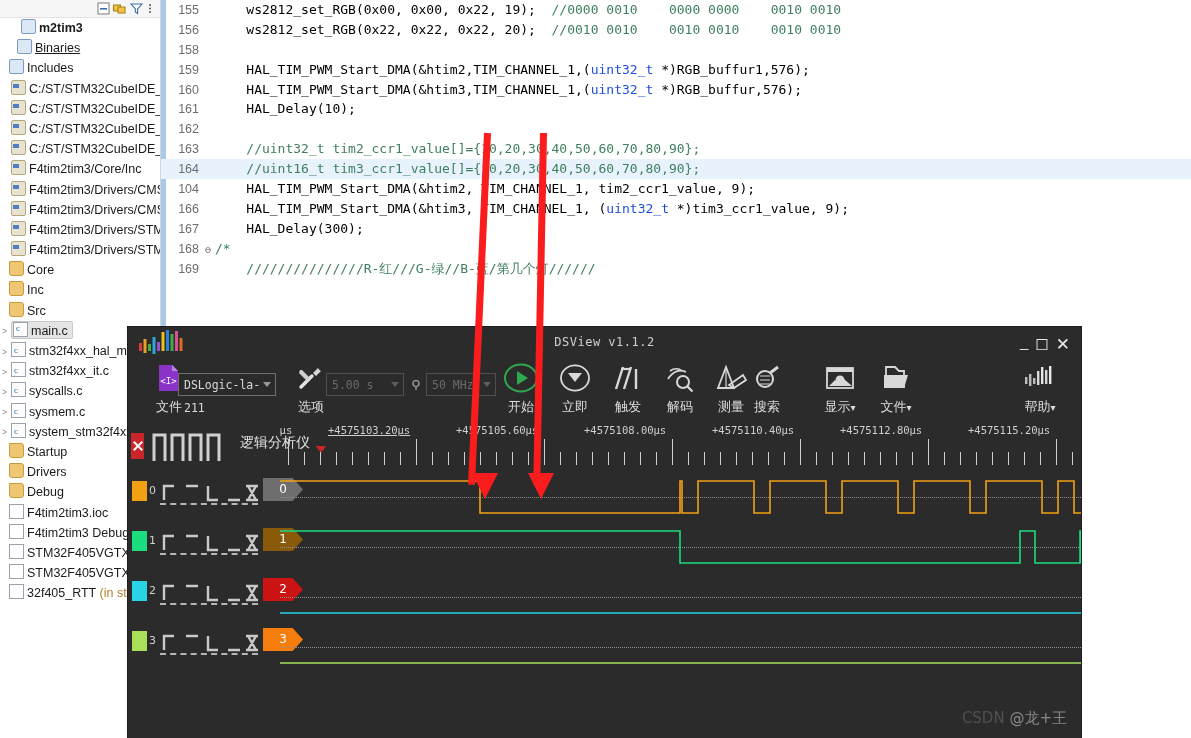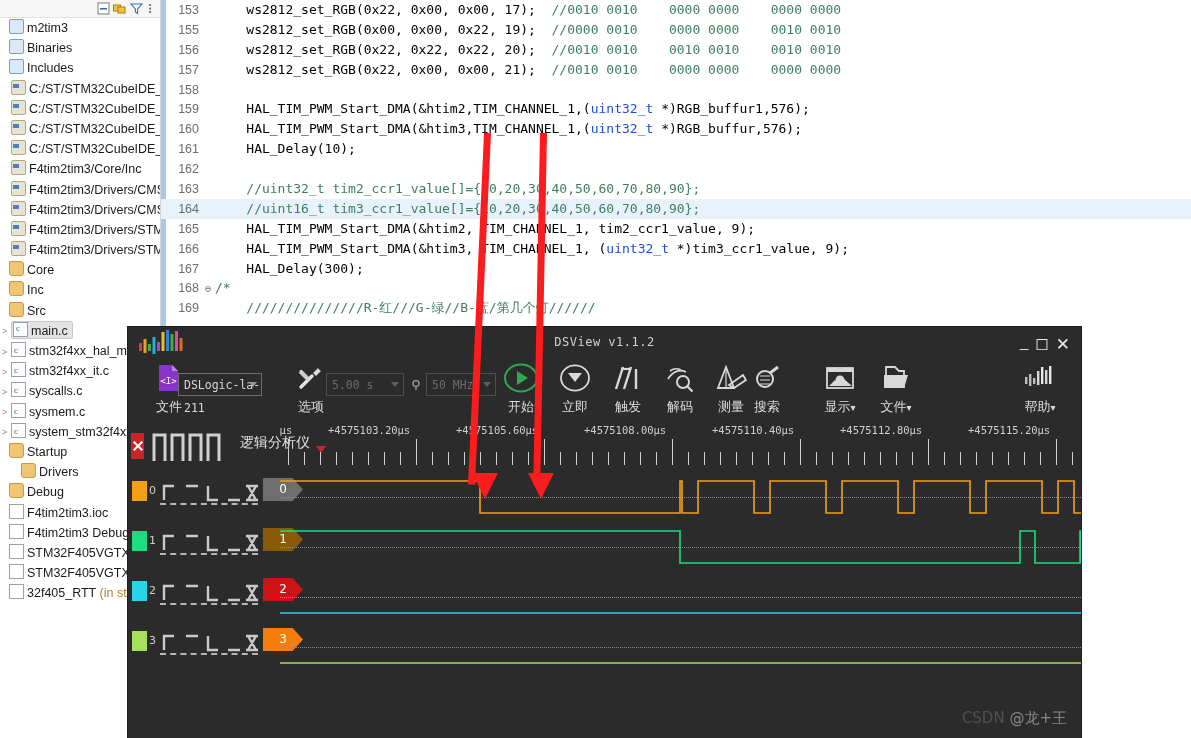--- a/index.html
+++ b/index.html
@@ -119,67 +119,65 @@
       <svg class="stb-ic" style="left:130px" viewBox="0 0 13 13">
         <path d="M1 2h11L7.6 7v4.5L5.4 10V7z" fill="#fff" stroke="#3a6ea5" stroke-width="1.1"></path>
       </svg>
       <svg class="stb-ic" style="left:147px;width:6px" viewBox="0 0 6 13">
         <circle cx="3" cy="3" r="1" fill="#555"></circle>
           <circle cx="3" cy="6.5" r="1" fill="#555"></circle>
           <circle cx="3" cy="10" r="1" fill="#555"></circle>
       </svg>
     </div>
     <ul class="tree" id="tree-list">
-        <li style="padding-left: 0px;"><span class="tw"></span><span class="ic ic-prj"></span><span>m2tim3</span></li>
-        <li style="padding-left: 0px;"><span class="tw"></span><span class="ic ic-prj"></span><span>Binaries</span></li>
+        <li style="padding-left: 12px; font-weight: bold;"><span class="tw"></span><span class="ic ic-prj"></span><span>m2tim3</span></li>
+        <li style="padding-left: 8px; text-decoration: underline;"><span class="tw"></span><span class="ic ic-prj"></span><span>Binaries</span></li>
         <li style="padding-left: 0px;"><span class="tw"></span><span class="ic ic-prj"></span><span>Includes</span></li>
         <li style="padding-left: 2px;"><span class="tw"></span><span class="ic ic-lib"></span><span>C:/ST/STM32CubeIDE_1.8</span></li>
         <li style="padding-left: 2px;"><span class="tw"></span><span class="ic ic-lib"></span><span>C:/ST/STM32CubeIDE_1.8</span></li>
         <li style="padding-left: 2px;"><span class="tw"></span><span class="ic ic-lib"></span><span>C:/ST/STM32CubeIDE_1.8</span></li>
         <li style="padding-left: 2px;"><span class="tw"></span><span class="ic ic-lib"></span><span>C:/ST/STM32CubeIDE_1.8</span></li>
         <li style="padding-left: 2px;"><span class="tw"></span><span class="ic ic-lib"></span><span>F4tim2tim3/Core/Inc</span></li>
         <li style="padding-left: 2px;"><span class="tw"></span><span class="ic ic-lib"></span><span>F4tim2tim3/Drivers/CMSI</span></li>
         <li style="padding-left: 2px;"><span class="tw"></span><span class="ic ic-lib"></span><span>F4tim2tim3/Drivers/CMSI</span></li>
         <li style="padding-left: 2px;"><span class="tw"></span><span class="ic ic-lib"></span><span>F4tim2tim3/Drivers/STM3</span></li>
         <li style="padding-left: 2px;"><span class="tw"></span><span class="ic ic-lib"></span><span>F4tim2tim3/Drivers/STM3</span></li>
         <li style="padding-left: 0px;"><span class="tw"></span><span class="ic ic-folder"></span><span>Core</span></li>
         <li style="padding-left: 0px;"><span class="tw"></span><span class="ic ic-folder"></span><span>Inc</span></li>
         <li style="padding-left: 0px;"><span class="tw"></span><span class="ic ic-folder"></span><span>Src</span></li>
         <li style="padding-left: 2px;"><span class="tw">&gt;</span><span class="sel-row"><span class="ic ic-c"></span><span>main.c</span></span></li>
         <li style="padding-left: 2px;"><span class="tw">&gt;</span><span class="ic ic-c"></span><span>stm32f4xx_hal_msp.c</span></li>
         <li style="padding-left: 2px;"><span class="tw">&gt;</span><span class="ic ic-c"></span><span>stm32f4xx_it.c</span></li>
         <li style="padding-left: 2px;"><span class="tw">&gt;</span><span class="ic ic-c"></span><span>syscalls.c</span></li>
         <li style="padding-left: 2px;"><span class="tw">&gt;</span><span class="ic ic-c"></span><span>sysmem.c</span></li>
         <li style="padding-left: 2px;"><span class="tw">&gt;</span><span class="ic ic-c"></span><span>system_stm32f4xx</span></li>
         <li style="padding-left: 0px;"><span class="tw"></span><span class="ic ic-folder"></span><span>Startup</span></li>
-        <li style="padding-left: 12px;"><span class="tw"></span><span class="ic ic-folder"></span><span>Drivers</span></li>
+        <li style="padding-left: 0px;"><span class="tw"></span><span class="ic ic-folder"></span><span>Drivers</span></li>
         <li style="padding-left: 0px;"><span class="tw"></span><span class="ic ic-folder"></span><span>Debug</span></li>
         <li style="padding-left: 0px;"><span class="tw"></span><span class="ic ic-file"></span><span>F4tim2tim3.ioc</span></li>
         <li style="padding-left: 0px;"><span class="tw"></span><span class="ic ic-file"></span><span>F4tim2tim3 Debug.laun</span></li>
         <li style="padding-left: 0px;"><span class="tw"></span><span class="ic ic-file"></span><span>STM32F405VGTX_FLAS</span></li>
         <li style="padding-left: 0px;"><span class="tw"></span><span class="ic ic-file"></span><span>STM32F405VGTX_RAM</span></li>
         <li style="padding-left: 0px;"><span class="tw"></span><span class="ic ic-file"></span><span>32f405_RTT</span> <span class="dim">(in stm32</span></li>
       </ul>
   </div>
 
   <div id="editor">
     <div id="gutter-bar"></div>
     <div id="code-lines">
-        <div class="cl"><span class="ln">153</span><span class="fold"></span><span class="code">    ws2812_set_RGB(0x22, 0x00, 0x00, 17);  <span class="cm">//0010 0010    0000 0000    0000 0000</span></span></div>
         <div class="cl"><span class="ln">155</span><span class="fold"></span><span class="code">    ws2812_set_RGB(0x00, 0x00, 0x22, 19);  <span class="cm">//0000 0010    0000 0000    0010 0010</span></span></div>
         <div class="cl"><span class="ln">156</span><span class="fold"></span><span class="code">    ws2812_set_RGB(0x22, 0x22, 0x22, 20);  <span class="cm">//0010 0010    0010 0010    0010 0010</span></span></div>
-        <div class="cl"><span class="ln">157</span><span class="fold"></span><span class="code">    ws2812_set_RGB(0x22, 0x00, 0x00, 21);  <span class="cm">//0010 0010    0000 0000    0000 0000</span></span></div>
         <div class="cl"><span class="ln">158</span><span class="fold"></span><span class="code"></span></div>
         <div class="cl"><span class="ln">159</span><span class="fold"></span><span class="code">    HAL_TIM_PWM_Start_DMA(&amp;htim2,TIM_CHANNEL_1,(<span class="ty">uint32_t</span> *)RGB_buffur1,576);</span></div>
         <div class="cl"><span class="ln">160</span><span class="fold"></span><span class="code">    HAL_TIM_PWM_Start_DMA(&amp;htim3,TIM_CHANNEL_1,(<span class="ty">uint32_t</span> *)RGB_buffur,576);</span></div>
         <div class="cl"><span class="ln">161</span><span class="fold"></span><span class="code">    HAL_Delay(10);</span></div>
         <div class="cl"><span class="ln">162</span><span class="fold"></span><span class="code"></span></div>
         <div class="cl"><span class="ln">163</span><span class="fold"></span><span class="code"><span class="cm">    //uint32_t tim2_ccr1_value[]={10,20,30,40,50,60,70,80,90};</span></span></div>
         <div class="cl hl"><span class="ln">164</span><span class="fold"></span><span class="code"><span class="cm">    //uint16_t tim3_ccr1_value[]={10,20,30,40,50,60,70,80,90};</span></span></div>
-        <div class="cl"><span class="ln">165</span><span class="fold"></span><span class="code">    HAL_TIM_PWM_Start_DMA(&amp;htim2, TIM_CHANNEL_1, tim2_ccr1_value, 9);</span></div>
+        <div class="cl"><span class="ln">104</span><span class="fold"></span><span class="code">    HAL_TIM_PWM_Start_DMA(&amp;htim2, TIM_CHANNEL_1, tim2_ccr1_value, 9);</span></div>
         <div class="cl"><span class="ln">166</span><span class="fold"></span><span class="code">    HAL_TIM_PWM_Start_DMA(&amp;htim3, TIM_CHANNEL_1, (<span class="ty">uint32_t</span> *)tim3_ccr1_value, 9);</span></div>
         <div class="cl"><span class="ln">167</span><span class="fold"></span><span class="code">    HAL_Delay(300);</span></div>
         <div class="cl"><span class="ln">168</span><span class="fold">⊖</span><span class="code"><span class="cm">/*</span></span></div>
         <div class="cl"><span class="ln">169</span><span class="fold"></span><span class="code"><span class="cm">    ///////////////R-红///G-绿//B-蓝/第几个灯//////</span></span></div>
       </div>
   </div>
 </div>
 
 <div id="dsview">
 
@@ -208,21 +206,21 @@
       <span class="gl">
         <svg width="28" height="30" viewBox="0 0 28 30">
           <path d="M4 2h13l6 6v20H4z" fill="#8b32c9"></path>
           <path d="M17 2l6 6h-6z" fill="#b985e0"></path>
           <text x="13.5" y="21" font-size="9" fill="#fff" text-anchor="middle" font-family="DejaVu Sans Mono, monospace">&lt;I&gt;</text>
         </svg>
       </span>
       <span class="lbl">文件</span>
     </div>
 
-    <div class="combo" style="left:50px;top:12px;width:84px">
+    <div class="combo" style="left:50px;top:12px;width:98px">
       <span>DSLogic-la-211</span>
       <span class="arw"></span>
     </div>
 
     <div class="tool" style="left:160px;top:2px;width:46px">
       <span class="gl">
         <svg width="30" height="30" viewBox="0 0 30 30">
           <path d="M5 24l11-11" stroke="#e4e4e4" stroke-width="3.4" stroke-linecap="round" fill="none"></path>
           <path d="M22 5l-5 5 3 3 5-5a5.5 5.5 0 0 1-3-3z" fill="#d8d8d8"></path>
           <path d="M6 7l8 8-3 3-8-8 1-3z" fill="#cfcfcf"></path>
@@ -349,21 +347,21 @@
 
   <div id="ds-strip">
     <div id="la-close"></div>
     <svg style="position:absolute;left:22px;top:7px" width="82" height="32" viewBox="0 0 82 32">
       <path d="M4 30V4h11v26M22 30V4h11v26M40 30V4h11v26M58 30V4h11v26" fill="none" stroke="#d0d0d0" stroke-width="3"></path>
     </svg>
     <div id="la-name">逻辑分析仪</div>
     <div id="la-caret"></div>
     <div id="ruler">
         <div class="tlabel" style="left: -32px;">00.80μs</div>
-        <div class="tlabel" style="left: 48px;">+4575103.20μs</div>
+        <div class="tlabel" style="left: 48px; text-decoration: underline;">+4575103.20μs</div>
         <div class="tlabel" style="left: 176px;">+4575105.60μs</div>
         <div class="tlabel" style="left: 304px;">+4575108.00μs</div>
         <div class="tlabel" style="left: 432px;">+4575110.40μs</div>
         <div class="tlabel" style="left: 560px;">+4575112.80μs</div>
         <div class="tlabel" style="left: 688px;">+4575115.20μs</div>
         <div class="tick maj" style="left: 8px;"></div>
         <div class="tick min" style="left: 24px;"></div>
         <div class="tick min" style="left: 40px;"></div>
         <div class="tick min" style="left: 56px;"></div>
         <div class="tick min" style="left: 72px;"></div>

